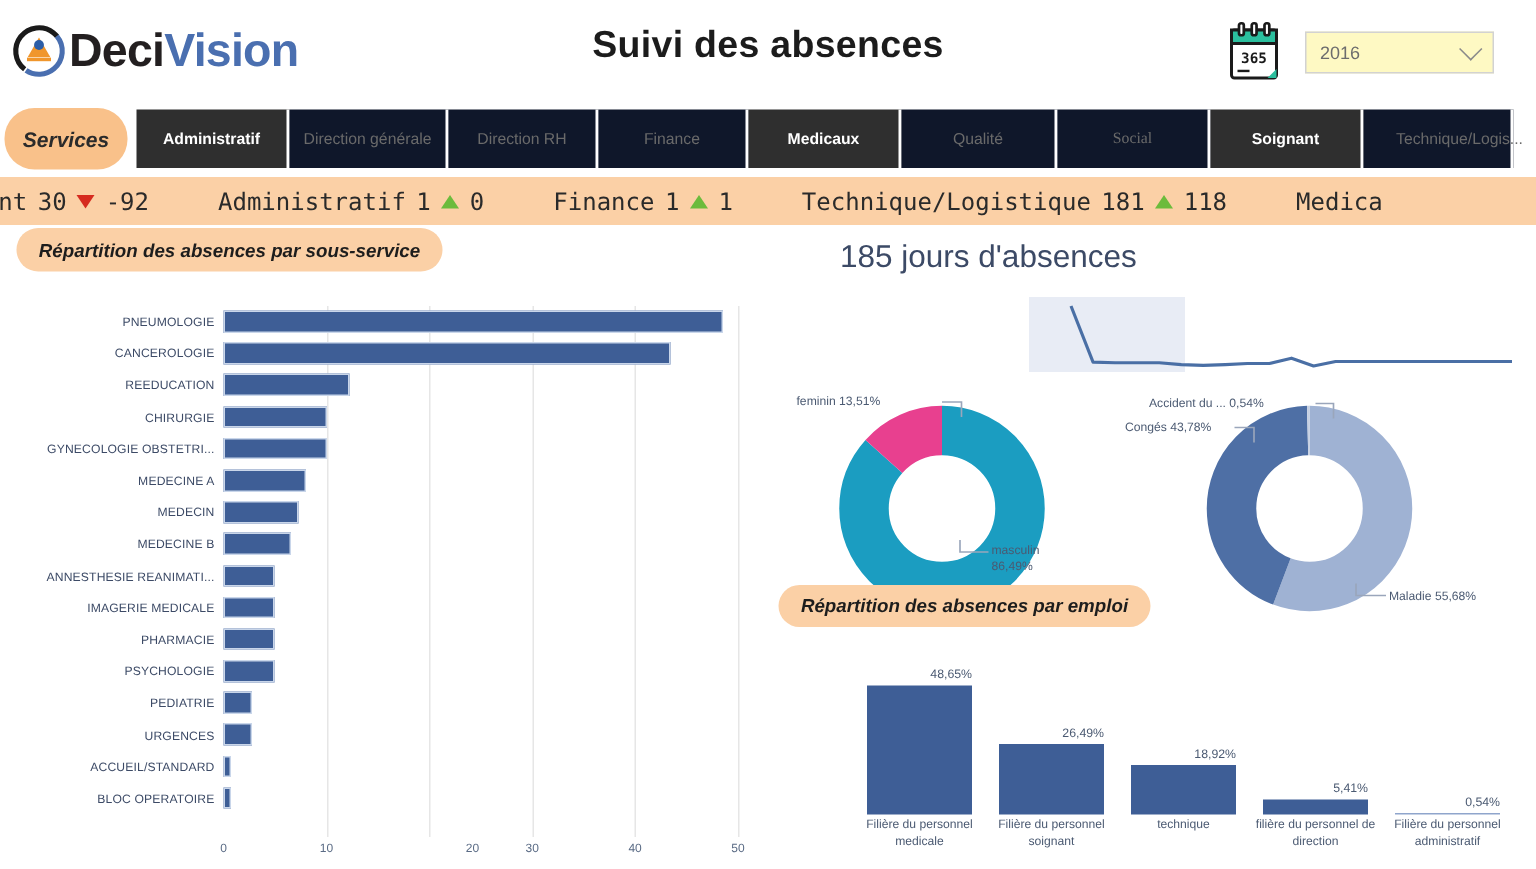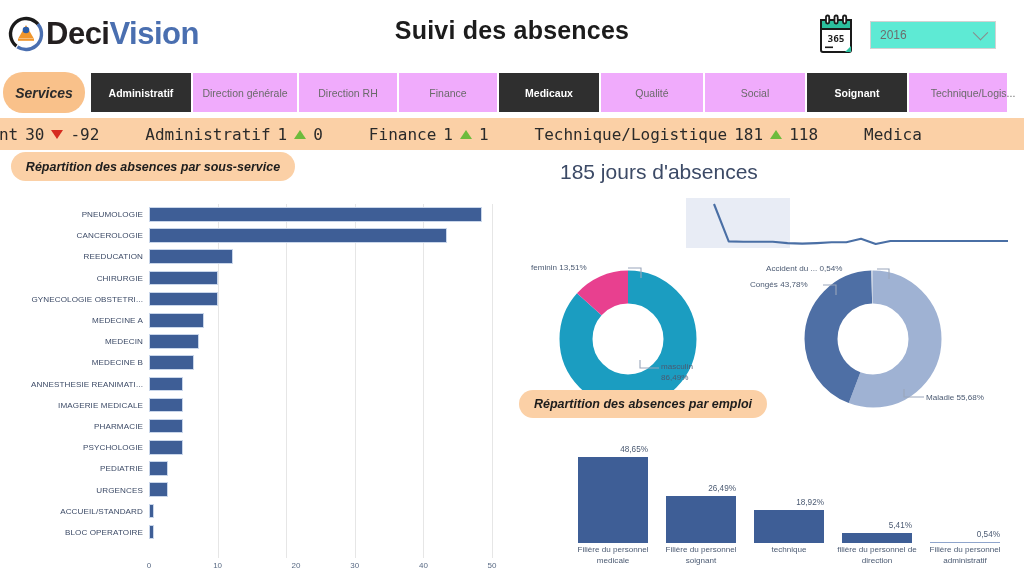--- a/index.html
+++ b/index.html
@@ -21,38 +21,38 @@
 
   .page-title {
     position: absolute; left: 0; top: 4px; width: 1024px; text-align: center;
     font-size: 25px; font-weight: bold; color: #1c1c1c;
     letter-spacing: .2px;
   }
 
   .year-group { position: absolute; right: 28px; top: 2px; display: flex; align-items: center; gap: 14px; }
   .cal-icon { width: 40px; height: 42px; position: relative; }
   .year-select {
-    width: 126px; height: 28px; border: 1px solid #d2d2d2; background: #5eead4;
+    width: 126px; height: 28px; border: 1px solid #d2d2d2; background: #fef9c3;
     display: flex; align-items: center; justify-content: space-between;
     padding: 0 9px; font-size: 12px; color: #6d6d6d;
   }
   .chev { width: 11px; height: 11px; border-right: 1.6px solid #8a8a8a; border-bottom: 1.6px solid #8a8a8a;
           transform: rotate(45deg) translate(-2px,-2px); }
 
   
   .tabbar { position: absolute; left: 0; top: 59px; width: 1024px; height: 43px; display: flex; align-items: center; }
   .services-pill {
     width: 82px; height: 41px; margin-left: 3px; border-radius: 20px;
     background: #f9c18a; color: #2b2b2b; font-size: 14px; font-weight: bold; font-style: italic;
     display: flex; align-items: center; justify-content: center; flex: none;
   }
   .tabs { display: flex; margin-left: 6px; height: 39px; flex: none; }
   .tab {
     height: 39px; display: flex; align-items: center; justify-content: center;
-    font-size: 10.5px; color: #6a6a6a; background: #f0abfc; border-right: 2px solid #ffffff;
+    font-size: 10.5px; color: #6a6a6a; background: #0f172a; border-right: 2px solid #ffffff;
     padding: 0 6px; text-align: center; font-weight: normal; white-space: nowrap;
   }
   .tab.sel { background: #2f2f2f; color: #ffffff; font-weight: bold; }
 
   
   .ticker {
     position: absolute; left: 0; top: 106px; width: 1024px; height: 32px;
     background: #fbd0a6; display: flex; align-items: center; overflow: hidden;
     font-family: "DejaVu Sans Mono", "Liberation Mono", monospace;
     font-size: 16px; color: #2a2a2a; white-space: nowrap;
@@ -150,21 +150,21 @@
 
   <div class="tabbar">
     <div class="services-pill">Services</div>
     <div class="tabs" id="tabs-host">
         <div class="tab sel" style="width: 102px;">Administratif</div>
         <div class="tab" style="width: 106px;">Direction générale</div>
         <div class="tab" style="width: 100px;">Direction RH</div>
         <div class="tab" style="width: 100px;">Finance</div>
         <div class="tab sel" style="width: 102px;">Medicaux</div>
         <div class="tab" style="width: 104px;">Qualité</div>
-        <div class="tab" style="width: 102px;">Social</div>
+        <div class="tab" style="width: 102px; font-family: Liberation Serif, serif;">Social</div>
         <div class="tab sel" style="width: 102px;">Soignant</div>
         <div class="tab" style="width: 100px; padding-left: 36px;">Technique/Logis...</div>
       </div>
   </div>
 
   <div class="ticker">
     <div class="ticker-inner" id="ticker-host">
         <div class="tick-item">
           <span>gnant</span>
           <span>30</span>
@@ -300,21 +300,21 @@
         <div class="hbar-label">BLOC OPERATOIRE</div>
         <div class="hbar-track">
           <div class="hbar-fill" style="width: 4.802px; background: rgb(62, 94, 150);"></div>
         </div>
       </div>
     </div>
 
   <div class="axis-labels" id="axis-host">
       <div class="axis-tick" style="left: 149px;">0</div>
       <div class="axis-tick" style="left: 217.6px;">10</div>
-      <div class="axis-tick" style="left: 275px; padding-left: 42px;">20</div>
+      <div class="axis-tick" style="left: 294px; padding-left: 42px;">20</div>
       <div class="axis-tick" style="left: 354.8px;">30</div>
       <div class="axis-tick" style="left: 423.4px;">40</div>
       <div class="axis-tick" style="left: 492px;">50</div>
     </div>
 
   <div class="big-stat">185 jours d'absences</div>
 
   <div class="sparkline">
     <svg width="324" height="52" viewBox="0 0 324 52" preserveAspectRatio="none">
       <rect x="0" y="0" width="104" height="50" fill="#e8ecf5"></rect>

